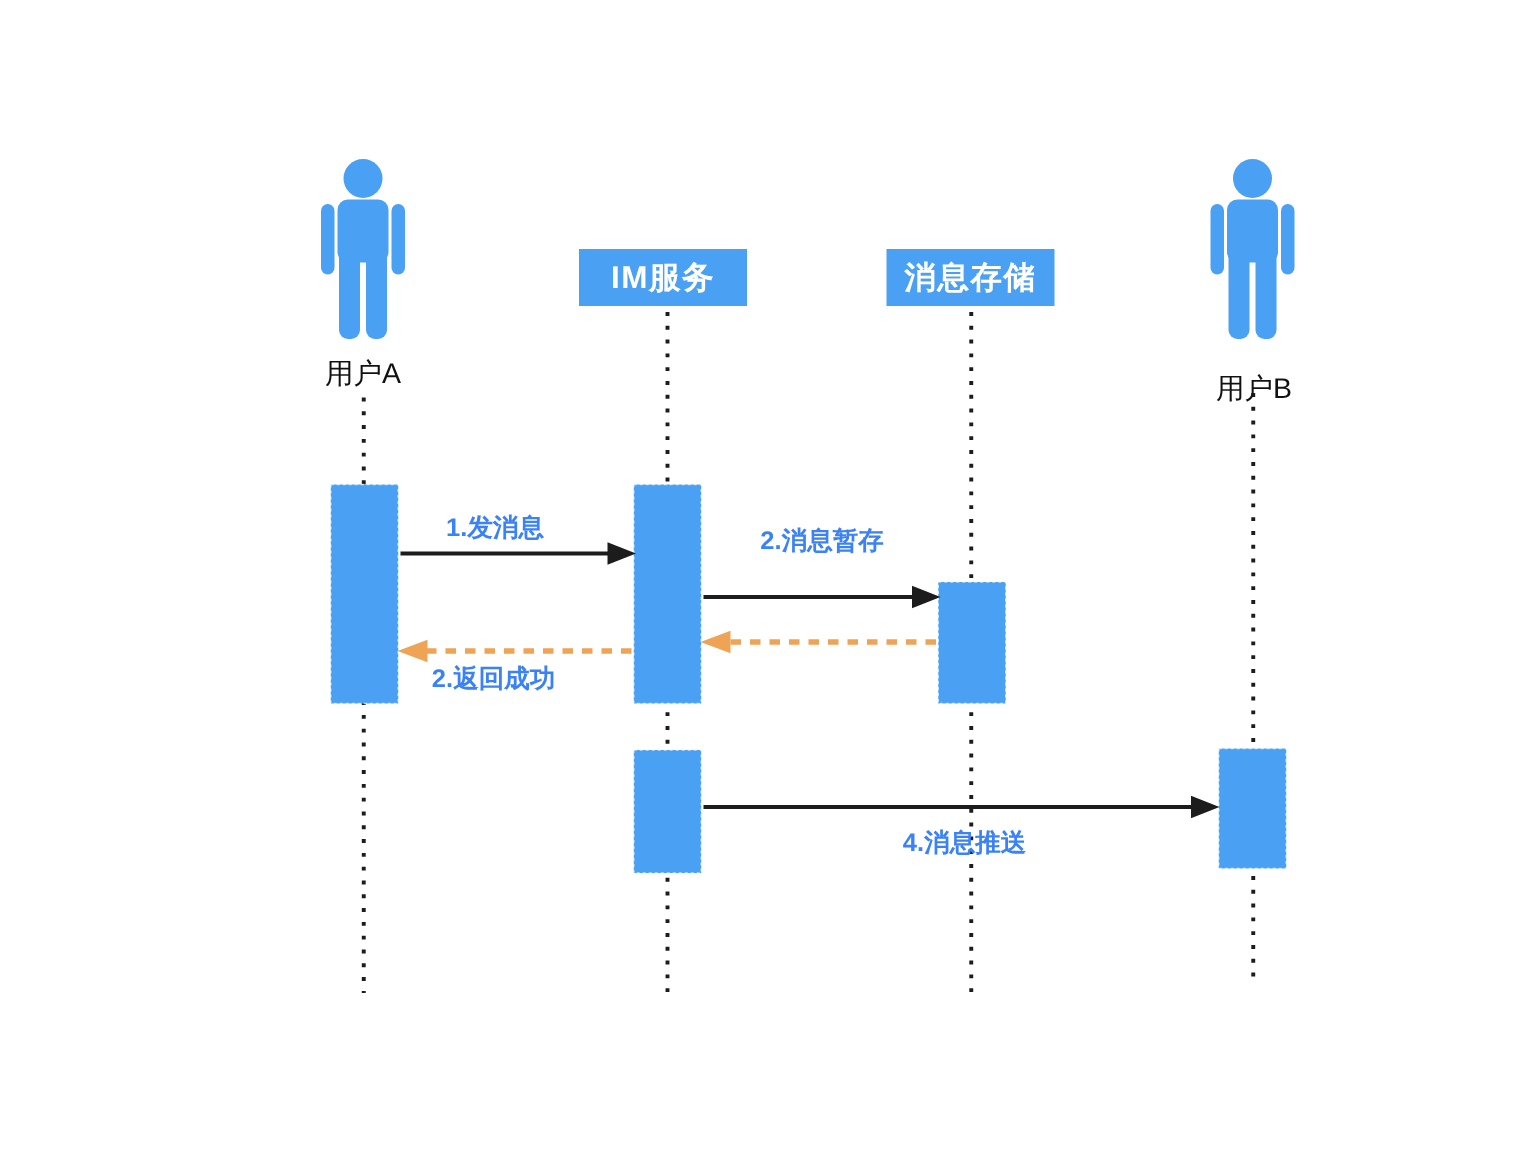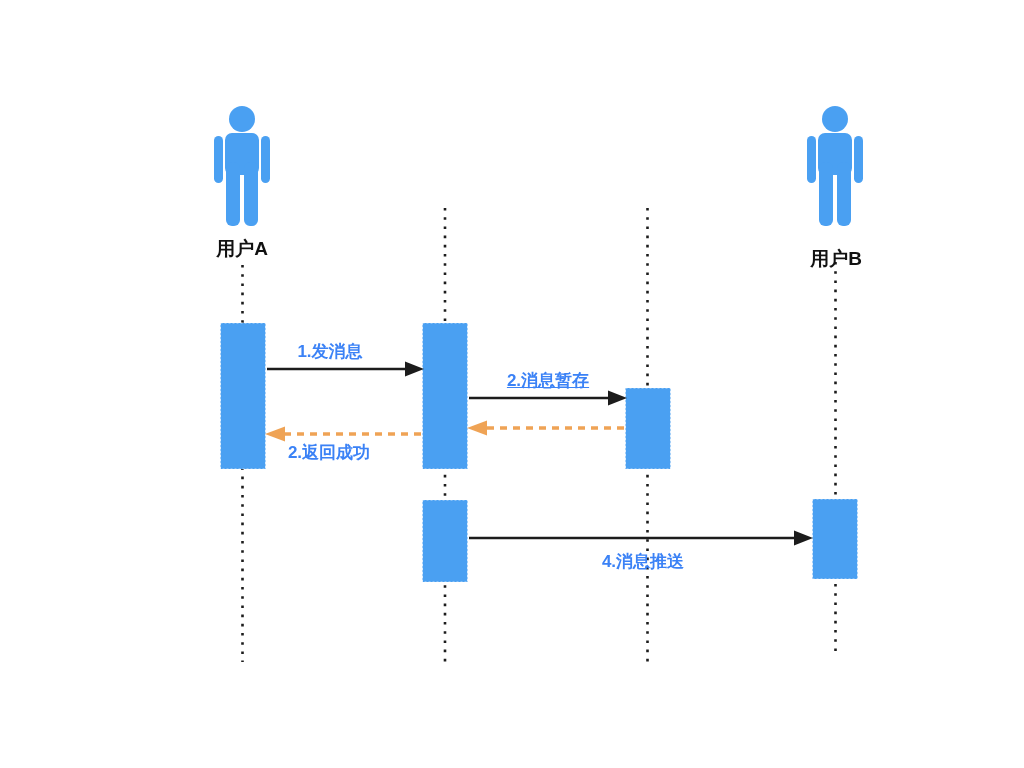--- a/index.html
+++ b/index.html
@@ -27,21 +27,21 @@
 
   .actor-box{
     position:absolute;width:112px;height:38px;
     background:var(--actor-blue,#4aa0f2);
     color:#ffffff;font-weight:bold;font-size:21px;
     display:flex;align-items:center;justify-content:center;
     letter-spacing:1px;
   }
   .actor-label{
     position:absolute;transform:translateX(-50%);
-    font-weight:bold;font-size:19px;color:#111;white-space:nowrap;text-align:center;
+    font-weight:normal;font-size:19px;color:#111;white-space:nowrap;text-align:center;
   }
   .msg-label{
     position:absolute;transform:translateX(-50%);
     font-weight:bold;font-size:17px;color:#3b82f6;white-space:nowrap;
   }
 </style>
 </head>
 <body>
 
 <div id="canvas">
@@ -90,22 +90,24 @@
 
     <g>
       <line class="msg-line" x1="469" y1="538" x2="797" y2="538"></line>
       <polygon class="msg-head" points="813,538 794,530.5 794,545.5"></polygon>
     </g>
 
     <use href="#person-shape" class="person" x="214" y="106"></use>
     <use href="#person-shape" class="person" x="807" y="106"></use>
   </svg>
 
+  <div class="actor-box" style="left:386px;top:166px;">IM服务</div>
+  <div class="actor-box" style="left:591px;top:166px;">消息存储</div>
 
   <div class="actor-label" style="left:242px;top:236px;">用户A</div>
   <div class="actor-label" style="left:836px;top:246px;">用户B</div>
 
   <div class="msg-label" style="left:330px;top:340px;">1.发消息</div>
-  <div class="msg-label" style="left:548px;top:369px;text-decoration:underline;">2.消息暂存</div>
+  <div class="msg-label" style="left:548px;top:349px;">2.消息暂存</div>
   <div class="msg-label" style="left:329px;top:441px;">2.返回成功</div>
   <div class="msg-label" style="left:643px;top:514px;margin-top:36px;">4.消息推送</div>
 
 </div>
 
 </body></html>

